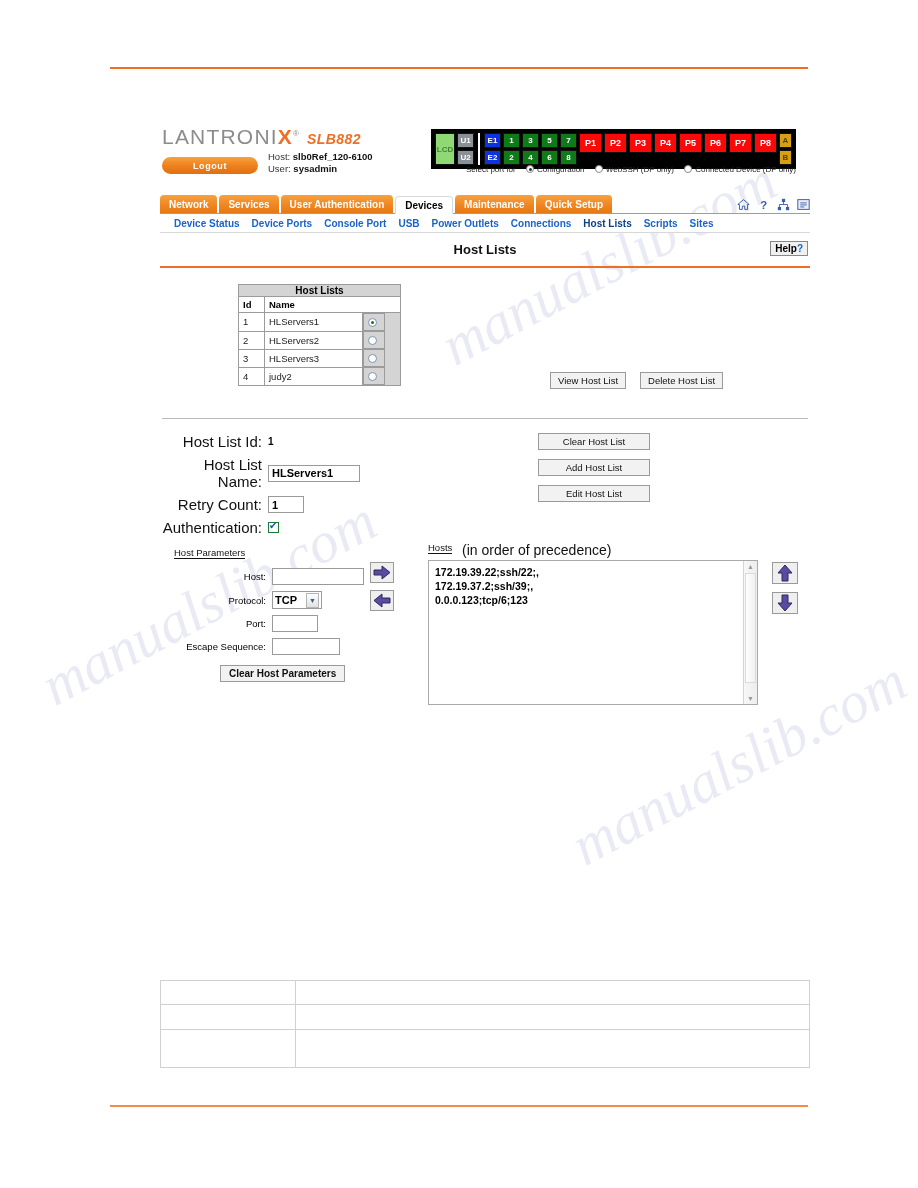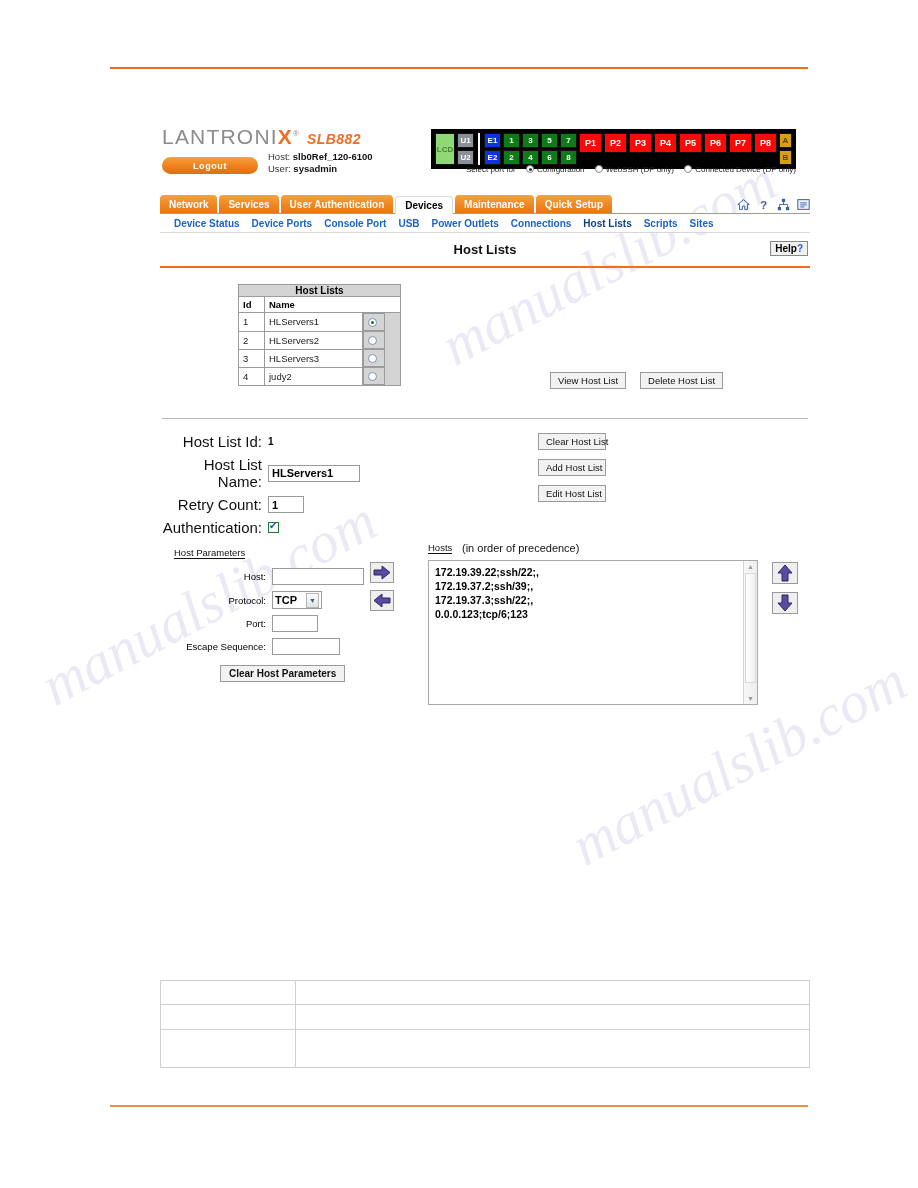--- a/index.html
+++ b/index.html
@@ -261,29 +261,29 @@
   }
   .chk.on::after{
     content:"✔"; position:absolute; left:0px; top:-3px;
     font-size: 10px; color:#1b4fa8; line-height:12px;
   }
 
   .side-btns {
     position:absolute; left: 378px; top: 0;
     display:flex; flex-direction:column; gap: 9px;
   }
-  .side-btns .btn { width: 68px; text-align:center; }
+  .side-btns .btn { width: 112px; text-align:center; }
 
   
   .hp-wrap { position:relative; margin-top: 4px; }
   .hp-title, .hosts-title {
     font-size: 9.5px; color:#111; border-bottom:1px solid #111;
     display:inline-block; padding-bottom:0px;
   }
-  .hosts-title-note { font-size: 11px; color:#111; }
+  .hosts-title-note { font-size: 14px; color:#111; }
   .hp-title { margin-left: 14px; }
 
   .hp-row { display:flex; align-items:center; margin-bottom: 6px; }
   .hp-row .lab { width: 112px; text-align:right; padding-right:6px; font-size:9.5px; }
   .inp.host { width: 92px; font-weight:400; }
   .inp.port { width: 46px; font-weight:400; }
   .inp.esc  { width: 68px; font-weight:400; }
   .sel {
     width: 50px; height: 18px;
     border:1px solid #9a9a9a; background:#fff;
@@ -627,21 +627,20 @@
         
         <div class="hosts-title" style="position:absolute; left:268px; top:0;">
           <span>Hosts</span>
         </div>
         <div class="hosts-title-note" style="position:absolute; left:302px; top:0;">(in order of precedence)</div>
 
         <div class="hosts-box">
           <div class="hosts-list">
             <div>172.19.39.22;ssh/22;,</div>
             <div>172.19.37.2;ssh/39;,</div>
-            <div>172.19.37.3;ssh/22;,</div>
             <div>0.0.0.123;tcp/6;123</div>
           </div>
           <div class="hosts-sb">
             <div class="sbtn">▲</div>
             <div class="thumb"></div>
             <div class="sbtn">▼</div>
           </div>
         </div>
 
         

